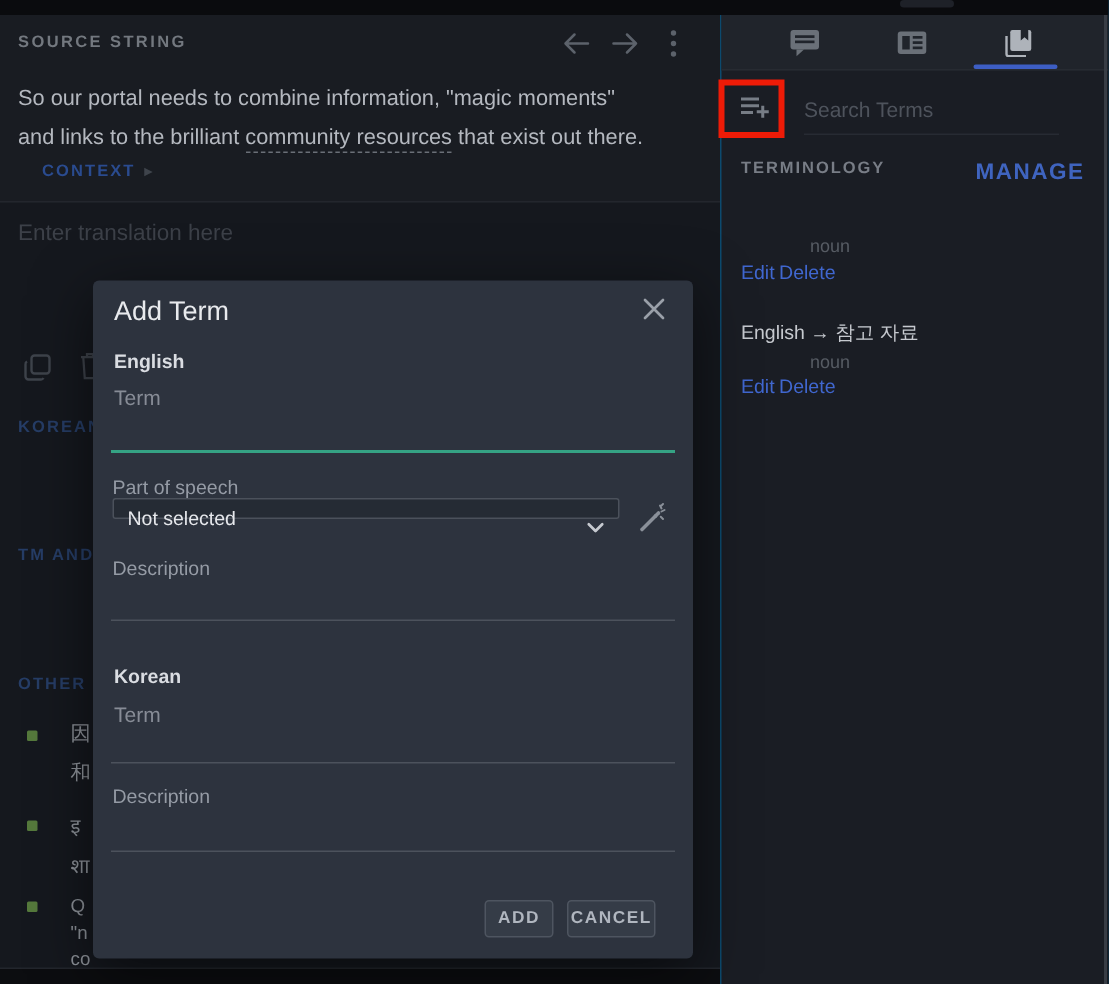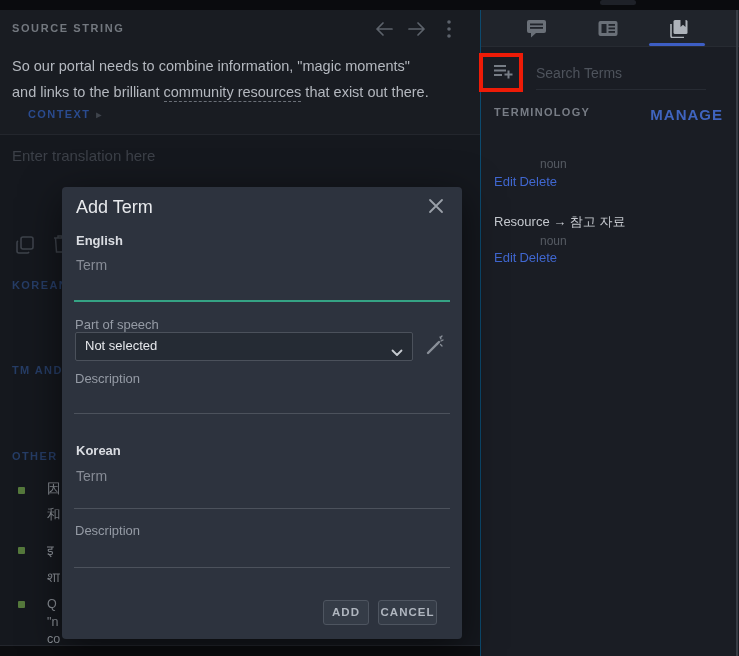--- a/index.html
+++ b/index.html
@@ -64,21 +64,21 @@
   .m-close { left:366px; top:11px; width:18px; height:18px; cursor:pointer; }
   .m-lang { left:14px; font-size:13px; font-weight:bold; color:#dadde2; }
   .m-english { top:46px; } .m-korean { top:256px; }
   .m-ph { left:14px; font-size:14px; color:#878c96; }
   .m-term1 { top:70px; } .m-term2 { top:281px; }
   .m-green-line { left:12px; top:113px; width:376px; height:2px; background:#35a384; }
   .m-field-label { left:13px; font-size:13px; color:#959ba5; }
   .m-pos-label { top:130px; } .m-desc1 { top:184px; } .m-desc2 { top:336px; }
   .m-line { left:12px; width:376px; height:1px; background:#4c525c; }
   .m-line1 { top:226px; } .m-line2 { top:321px; } .m-line3 { top:380px; }
-  .m-select { left:13px; top:145px; width:338px; height:29px; background:#252b34; border:1px solid #4b515b;
+  .m-select { left:13px; top:145px; width:338px; height:14px; background:#252b34; border:1px solid #4b515b;
               border-radius:2px; cursor:pointer; }
   .m-select-val { position:absolute; left:9px; top:5px; font-size:13px; color:#e6e8ec; }
   .m-select-chevron { position:absolute; right:9px; top:10px; }
   .m-wand { left:363px; top:148px; width:20px; height:20px; cursor:pointer; }
   .m-btn { top:413px; height:25px; background:#353c47; border:1px solid #4e5560; border-radius:3px;
            color:#b0b6bf; font-size:11.5px; font-weight:bold; letter-spacing:1px; text-align:center;
            line-height:23px; cursor:pointer; }
   .m-add { left:261px; width:46px;text-align:center; }
   .m-cancel { left:316px; width:59px; }
 </style>
@@ -192,21 +192,21 @@
     </div>
     <div class="abs search-ph">Search Terms</div>
     <div class="abs search-line"></div>
 
     <div class="abs term-header">TERMINOLOGY</div>
     <div class="abs manage-link">MANAGE</div>
 
     <div class="abs term-pos e1-p">noun</div>
     <div class="abs term-links e1-l"><span>Edit</span><span class="del">Delete</span></div>
 
-    <div class="abs term-entry-text e2-t">Resource → 참고 자료</div>
+    <div class="abs term-entry-text e2-t">English → 참고 자료</div>
     <div class="abs term-pos e2-p">noun</div>
     <div class="abs term-links e2-l"><span>Edit</span><span class="del">Delete</span></div>
 
     <div class="abs scroll-edge"></div>
   </div>
 
   <div class="abs modal">
     <div class="abs m-title">Add Term</div>
     <div class="abs m-close">
       <svg width="16" height="16" viewBox="0 0 16 16">

